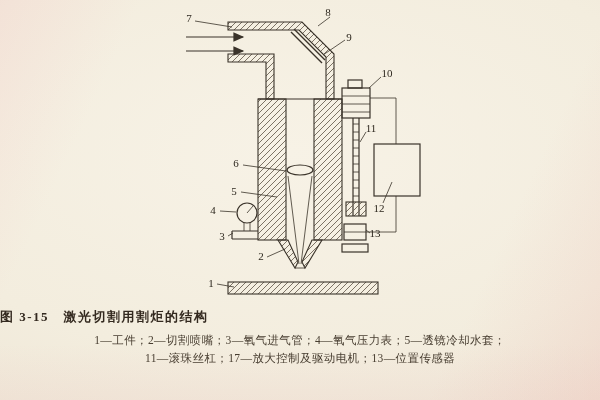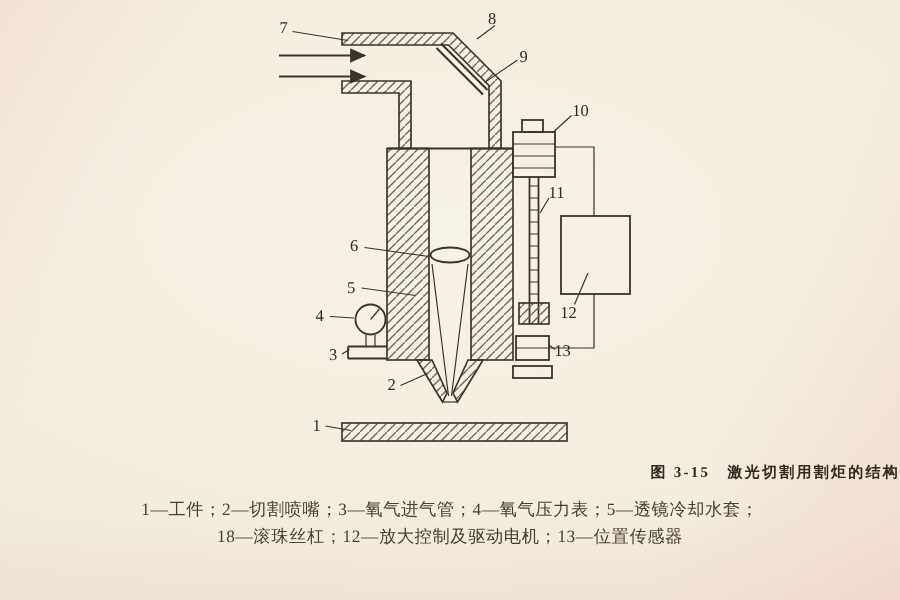--- a/index.html
+++ b/index.html
@@ -11,22 +11,22 @@
       linear-gradient(295deg, rgba(238,188,182,0.30), rgba(238,188,182,0) 22%),
       linear-gradient(0deg, rgba(236,200,196,0.20), rgba(236,200,196,0) 14%),
       radial-gradient(120% 95% at 48% 38%, #f7f2e6 0%, #f3edde 55%, #efe7d7 82%, #ecdfd2 100%);
   }
   svg{position:absolute;top:0;left:0;display:block;}
   .diag-line{stroke:#3a332a;stroke-width:1.2;fill:none;}
   .thin{stroke:#3a332a;stroke-width:0.8;fill:none;}
   .hatched{fill:url(#h);stroke:#3a332a;stroke-width:1.1;}
   .lbl{font-size:11px;fill:#2e281f;text-anchor:middle;font-family:"Liberation Serif","DejaVu Serif",serif;}
   .caption{
-    position:absolute;top:308px;left:0;width:100%;text-align:right;
-    font-weight:bold;font-size:10px;color:#33291f;letter-spacing:1.5px;
+    position:absolute;top:308px;left:0;width:100%;text-align:left;
+    font-weight:bold;font-size:13px;color:#33291f;letter-spacing:1.5px;
   }
   .legend{
     position:absolute;top:331px;left:0;width:100%;text-align:center;
     font-size:11.5px;color:#473d30;line-height:18px;letter-spacing:0.4px;
   }
   .legend div{white-space:nowrap;}
 </style>
 </head>
 <body>
 
@@ -123,16 +123,16 @@
       <text class="lbl" x="222" y="240">3</text>
       <text class="lbl" x="261" y="260">2</text>
       <text class="lbl" x="211" y="287">1</text>
     </g>
   </svg>
 
   <div class="caption">图 3-15　激光切割用割炬的结构</div>
 
   <div class="legend">
     <div>1—工件；2—切割喷嘴；3—氧气进气管；4—氧气压力表；5—透镜冷却水套；</div>
-    <div>18—滚珠丝杠；12—放大控制及驱动电机；13—位置传感器</div>
+    <div>11—滚珠丝杠；17—放大控制及驱动电机；13—位置传感器</div>
   </div>
 
 </div>
 
 </body></html>

